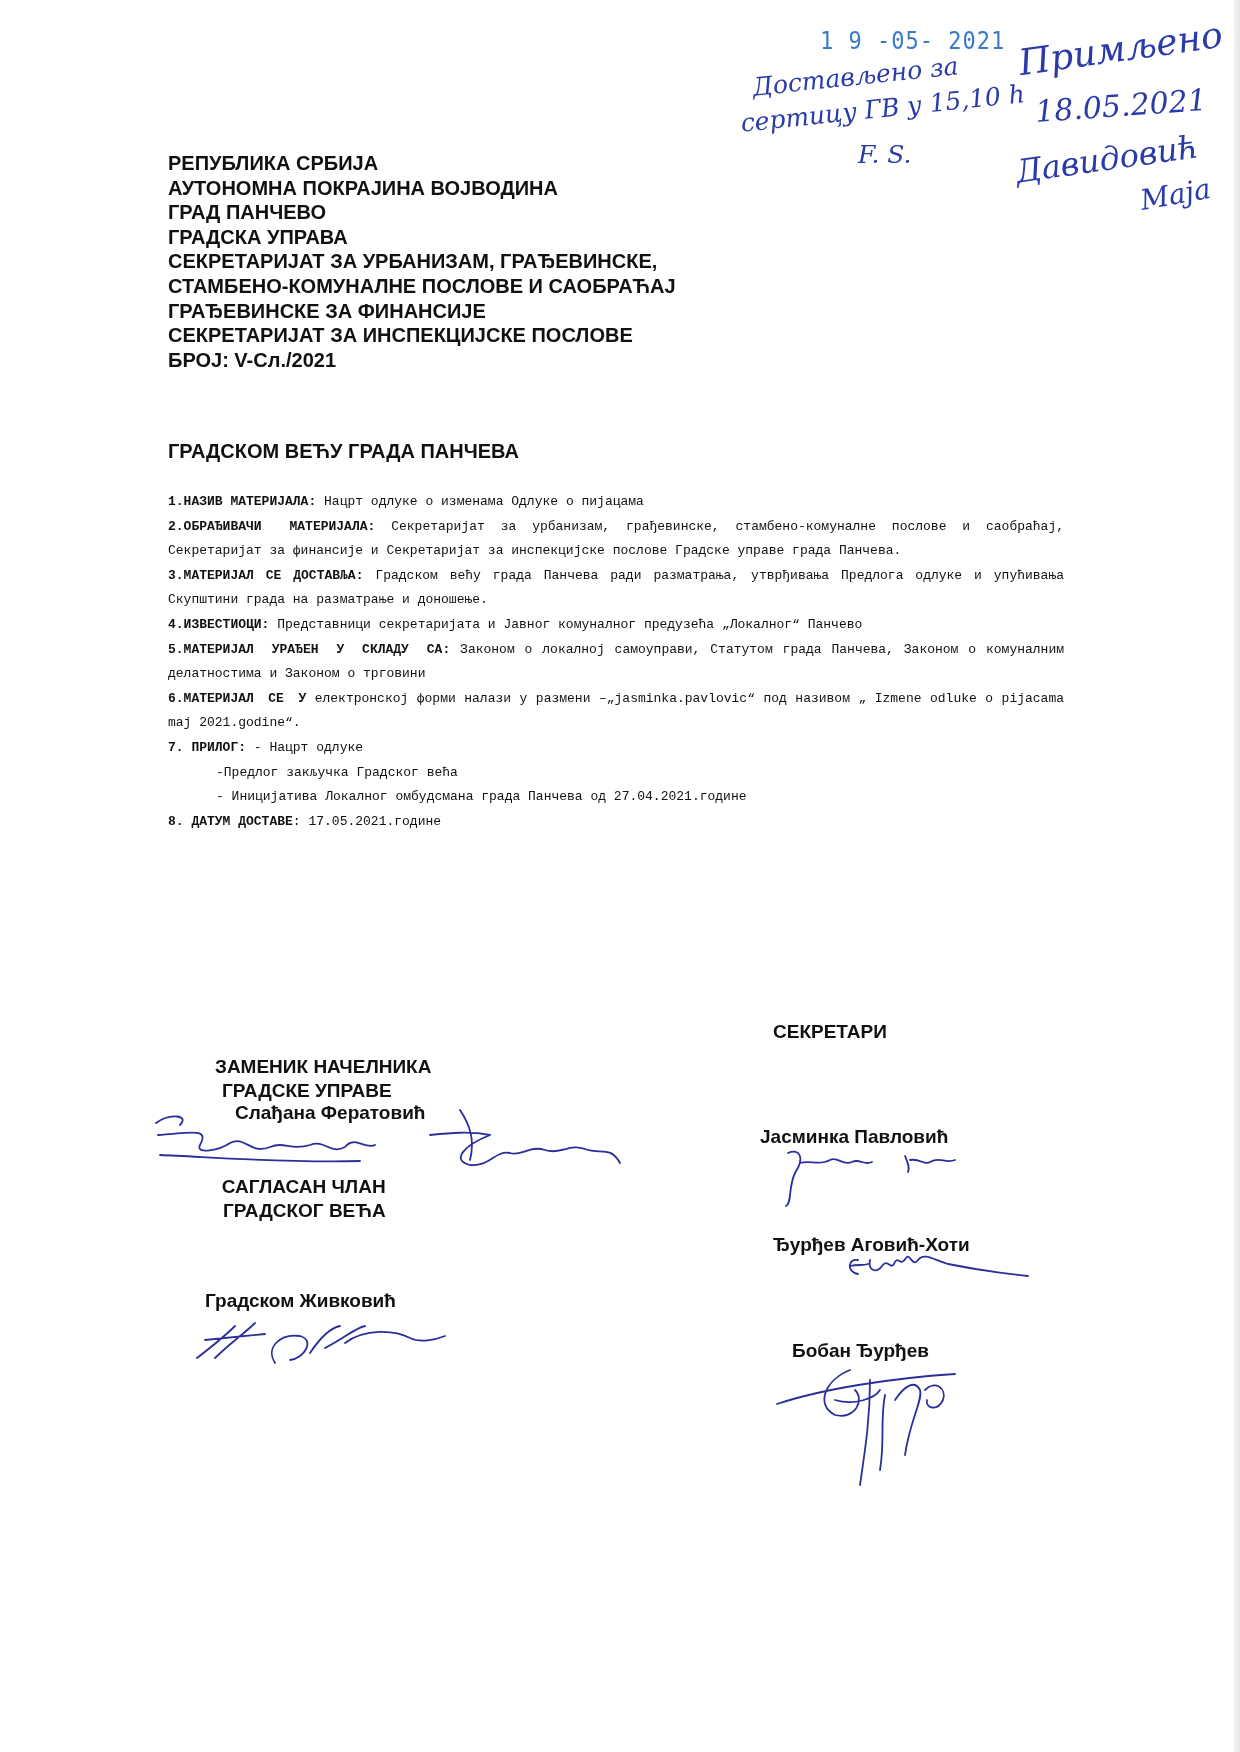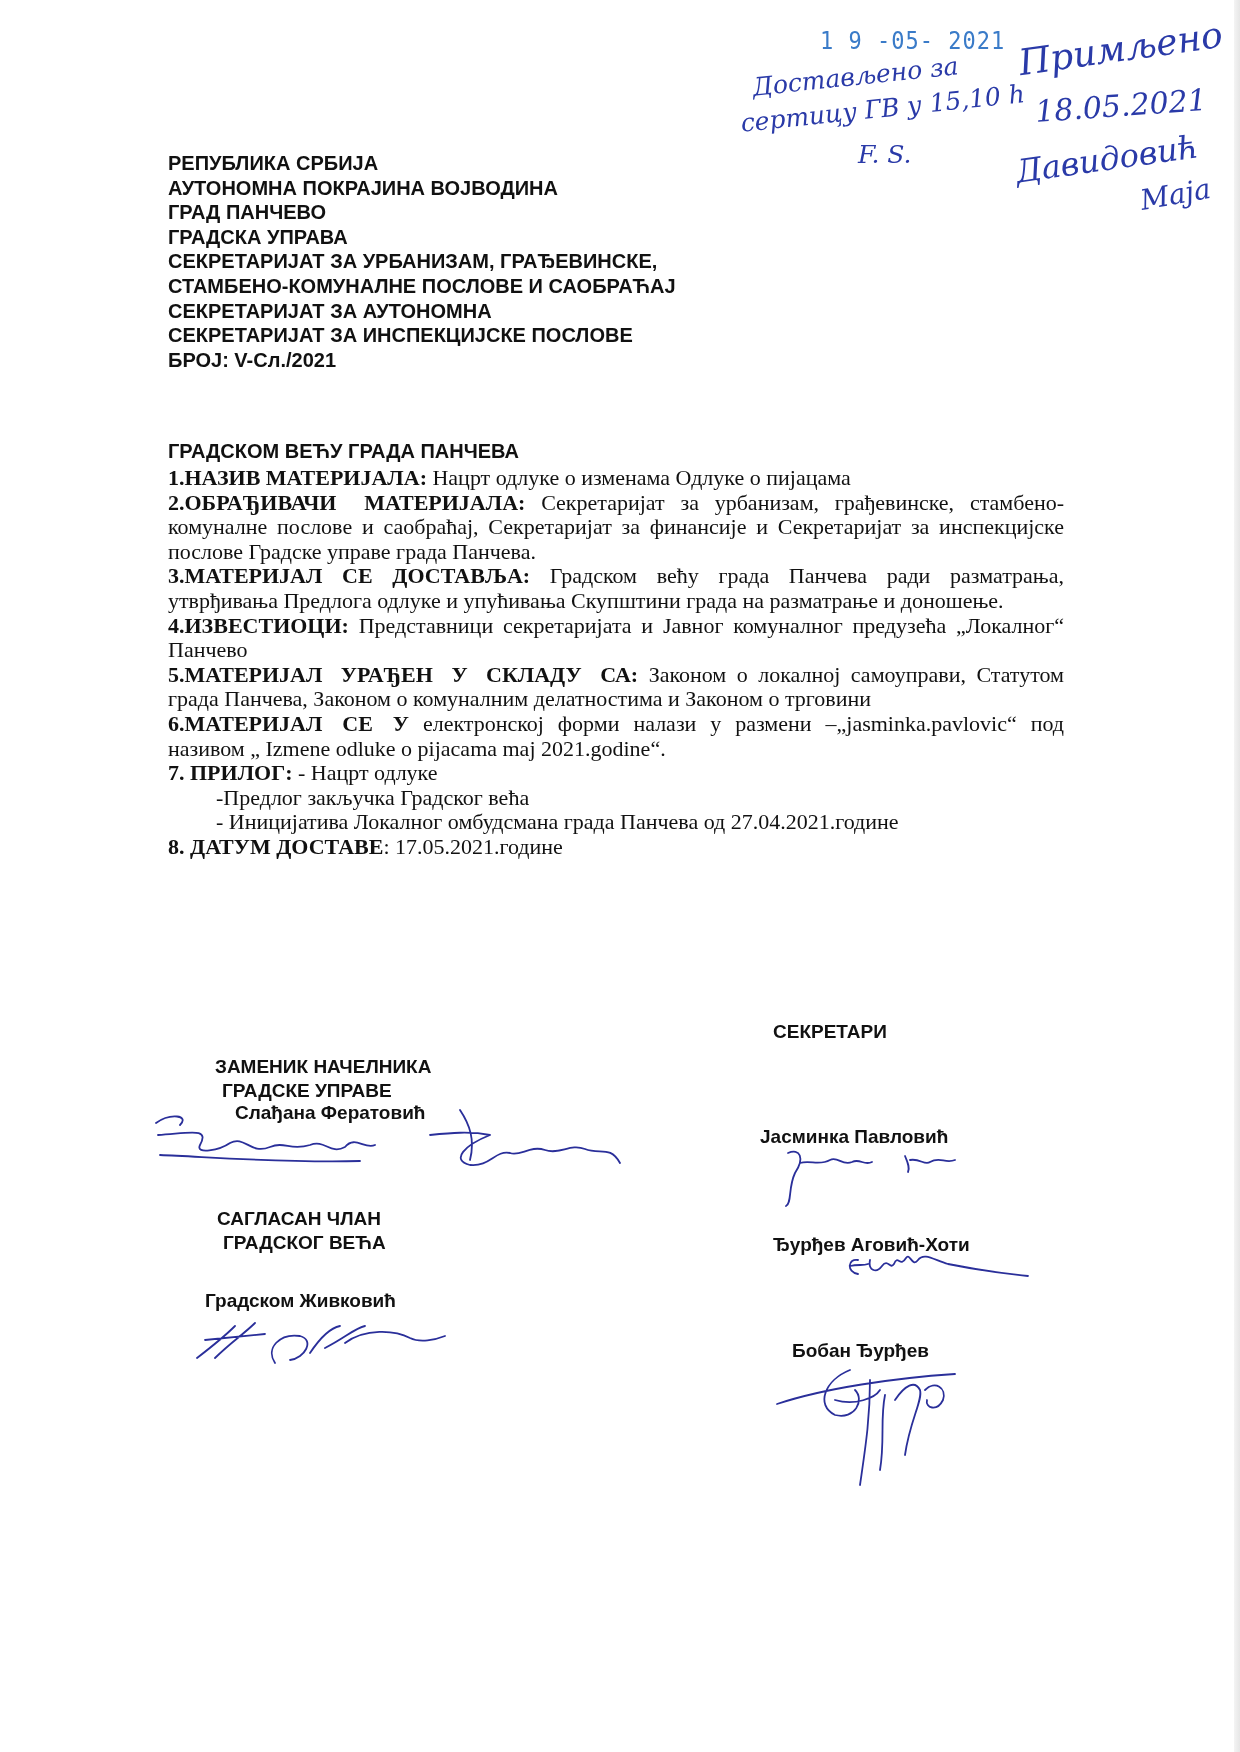--- a/index.html
+++ b/index.html
@@ -23,23 +23,23 @@
     .header {
       position: absolute; left: 168px; top: 151px; width: 800px;
       font-weight: bold; font-size: 20px; line-height: 24.6px;
     }
     .header div { white-space: nowrap; }
     .addressee {
       position: absolute; left: 168px; top: 440px;
       font-weight: bold; font-size: 20px; white-space: nowrap;
     }
     .body {
-      position: absolute; left: 168px; top: 466px; width: 896px;
-      font-family: Liberation Serif, serif;
-      font-size: 22px; line-height: 24.6px;
+      position: absolute; left: 168px; top: 490px; width: 896px;
+      font-family: Liberation Mono, monospace;
+      font-size: 13px; line-height: 24.6px;
     }
     .body p { margin: 0; text-align: justify; text-align-last: left; }
     .body b { font-weight: bold; }
     .indent { padding-left: 48px; }
     .sig-title {
       position: absolute; font-weight: bold; font-size: 19px; line-height: 24px;
       white-space: nowrap;
     }
     .sig-name {
       position: absolute; font-weight: bold; font-size: 19px; white-space: nowrap;
@@ -63,21 +63,21 @@
 <div class="hand" style="left:1015px; top:140px; font-size:32px; transform:rotate(-8deg);">Давидовић</div>
 <div class="hand" style="left:1140px; top:178px; font-size:28px; transform:rotate(-10deg);">Маја</div>
 
 <div class="header">
   <div>РЕПУБЛИКА СРБИЈА</div>
   <div>АУТОНОМНА ПОКРАЈИНА ВОЈВОДИНА</div>
   <div>ГРАД ПАНЧЕВО</div>
   <div>ГРАДСКА  УПРАВА</div>
   <div>СЕКРЕТАРИЈАТ ЗА УРБАНИЗАМ, ГРАЂЕВИНСКЕ,</div>
   <div>СТАМБЕНО-КОМУНАЛНЕ ПОСЛОВЕ И САОБРАЋАЈ</div>
-  <div>СЕКРЕТАРИЈАТ ЗА АУТОНОМНА</div>
+  <div>ГРАЂЕВИНСКЕ ЗА ФИНАНСИЈЕ</div>
   <div>СЕКРЕТАРИЈАТ ЗА ИНСПЕКЦИЈСКЕ ПОСЛОВЕ</div>
   <div>БРОЈ: V-Сл./2021</div>
 </div>
 
 <div class="addressee">ГРАДСКОМ ВЕЋУ ГРАДА ПАНЧЕВА</div>
 
 <div class="body">
   <p><b>1.НАЗИВ МАТЕРИЈАЛА:</b><span> Нацрт  одлуке о изменама Одлуке о пијацама</span></p>
   <p><b style="word-spacing:12px;">2.ОБРАЂИВАЧИ МАТЕРИЈАЛА:</b><span> Секретаријат за урбанизам, грађевинске, стамбено-комуналне послове и саобраћај,  Секретаријат за финансије и Секретаријат за инспекцијске послове Градске управе града Панчева.</span></p>
   <p><b>3.МАТЕРИЈАЛ СЕ ДОСТАВЉА:</b><span> Градском већу града Панчева ради разматрања, утврђивања Предлога одлуке и упућивања Скупштини града на разматрање и доношење.</span></p>
@@ -93,21 +93,21 @@
 <div class="sig-title" style="left:215px; top:1020px;margin-top:35px;">
   <div>ЗАМЕНИК  НАЧЕЛНИКА</div>
   <div style="padding-left:7px;">ГРАДСКЕ УПРАВЕ</div>
 </div>
 <div class="sig-name" style="left:235px; top:1102px;">Слађана Фератовић</div>
 <svg class="sig" width="470" height="80" style="left:150px; top:1105px;">
   <path d="M6,18 C20,8 40,10 30,20 M8,30 C40,28 60,22 50,40 C45,50 70,45 80,38 C95,30 100,50 120,42 C135,36 140,46 160,40 C175,34 180,50 195,42 C205,30 215,45 225,40 M10,50 C60,52 130,58 210,56"></path>
   <path d="M280,30 C300,28 320,26 340,30 C315,40 300,55 320,60 C340,62 345,45 360,48 C370,52 380,40 395,45 C410,50 420,38 435,44 C450,50 460,40 470,58 M310,5 C320,20 325,35 320,55"></path>
 </svg>
 
-<div class="sig-title" style="left:217px; top:1207px;">
+<div class="sig-title" style="left:217px; top:1175px;text-align:right;">
   <div>САГЛАСАН ЧЛАН</div>
   <div style="padding-left:6px;">ГРАДСКОГ ВЕЋА</div>
 </div>
 <div class="sig-name" style="left:205px; top:1290px;">Градском Живковић</div>
 <svg class="sig" width="260" height="60" style="left:195px; top:1318px;">
   <path d="M2,40 C15,30 30,18 40,8 M20,40 C35,25 50,15 60,5 M10,22 C30,20 50,18 70,16 M80,45 C70,30 85,15 105,18 C120,22 110,40 95,42 M115,35 C125,20 135,10 145,8 M130,30 C150,20 160,10 170,8 M150,25 C170,10 200,12 215,20 C225,25 240,22 250,18"></path>
 </svg>
 
 <div class="sig-title" style="left:773px; top:1020px;">СЕКРЕТАРИ</div>
 

